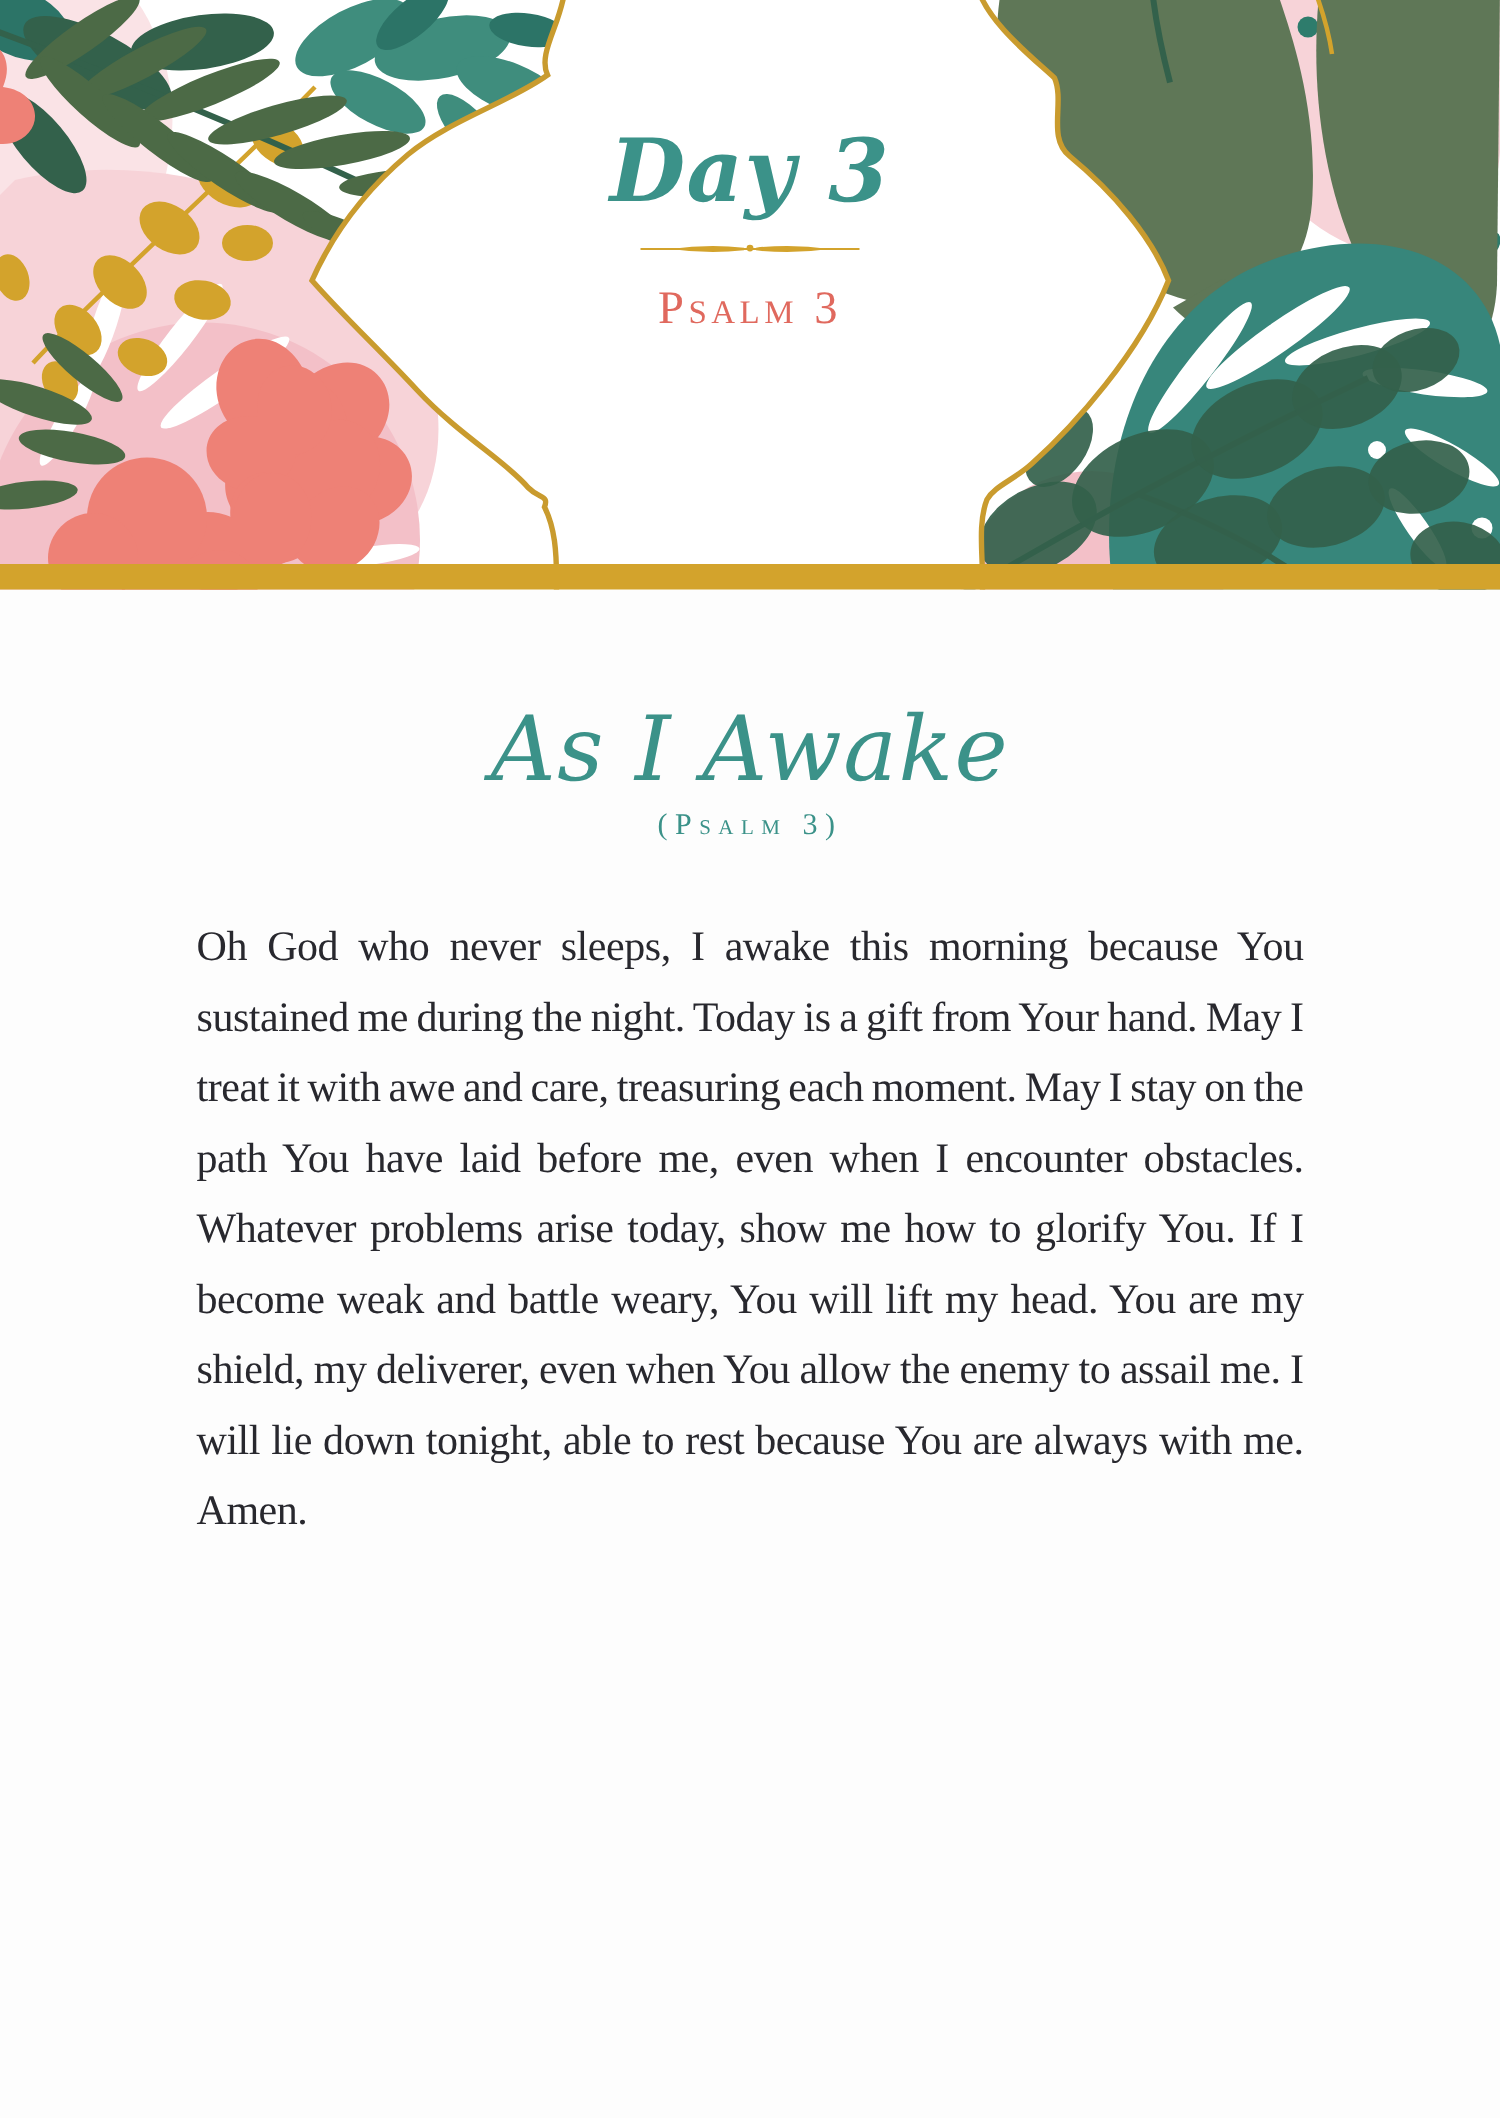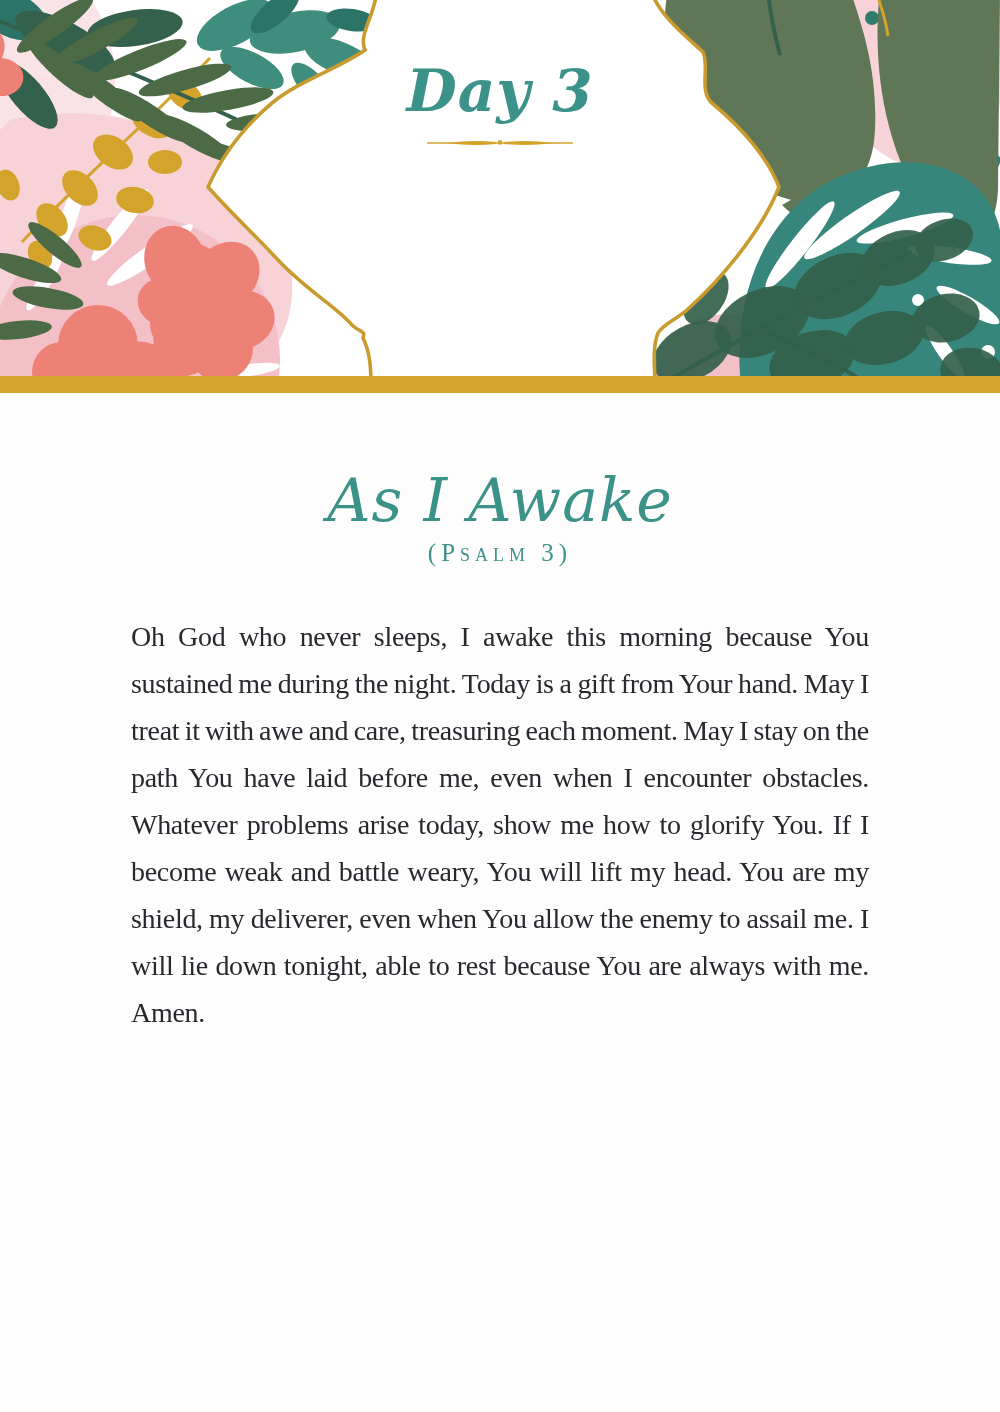--- a/index.html
+++ b/index.html
@@ -38,21 +38,21 @@
   .f-gold{fill:var(--gold);}
   .f-white{fill:#ffffff;}
   .frame-shape{fill:#ffffff;stroke:var(--gold_line);stroke-width:3.6;}
   .stem{stroke:var(--gold);stroke-width:3;fill:none;}
   .stem-dark{stroke:var(--forest_green);stroke-width:4;fill:none;}
 
   
   .header-text{
     position:absolute;top:0;left:0;width:100%;
     text-align:center;
-    padding-top:62px;
+    padding-top:85px;
   }
   .day-title{
     font-family:"DejaVu Serif", serif;
     font-style:italic;font-weight:700;
     font-size:58px;line-height:1;
     color:var(--teal_text);
     letter-spacing:1px;
   }
   .divider{margin:17px auto 0;display:block;}
   .readings{margin-top:13px;}
@@ -71,21 +71,21 @@
     margin-top:74px;
     font-family:"DejaVu Serif", serif;
     font-style:italic;font-weight:400;
     font-size:60px;line-height:1.1;
     color:var(--teal_text);
     letter-spacing:1px;
   }
   .devotion-ref{
     margin-top:6px;
     font-variant:small-caps;
-    font-size:25px;
+    font-size:20px;
     letter-spacing:5px;
     color:var(--teal_text);
   }
   .devotion-body{
     width:738px;
     margin:46px auto 0;
     text-align:justify;
     font-size:28px;
     line-height:47px;
     letter-spacing:-0.3px;
@@ -277,20 +277,21 @@
       <div class="day-title">Day 3</div>
 
       <svg class="divider" width="150" height="12" viewBox="0 0 150 12">
         <line x1="2" y1="6" x2="148" y2="6" stroke="var(--gold)" stroke-width="1.4"></line>
         <path class="f-gold" d="M 22,6 Q 47,2.4 71,5.1 L 71,6.9 Q 47,9.6 22,6 Z"></path>
         <path class="f-gold" d="M 128,6 Q 103,2.4 79,5.1 L 79,6.9 Q 103,9.6 128,6 Z"></path>
         <circle class="f-gold" cx="75" cy="5.4" r="2.3"></circle>
       </svg>
 
       <div class="readings">
+        <div class="reading">Psalm 3</div>
       </div>
     </div>
 
     <div class="gold-bar"></div>
   </div>
 
   <div class="devotion">
     <div class="devotion-title">As I Awake</div>
     <div class="devotion-ref">(Psalm 3)</div>
     <p class="devotion-body">Oh God who never sleeps, I awake this morning because You sustained me during the night. Today is a gift from Your hand. May I treat it with awe and care, treasuring each moment. May I stay on the path You have laid before me, even when I encounter obstacles. Whatever problems arise today, show me how to glorify You. If I become weak and battle weary, You will lift my head. You are my shield, my deliverer, even when You allow the enemy to assail me. I will lie down tonight, able to rest because You are always with me. Amen.</p>

